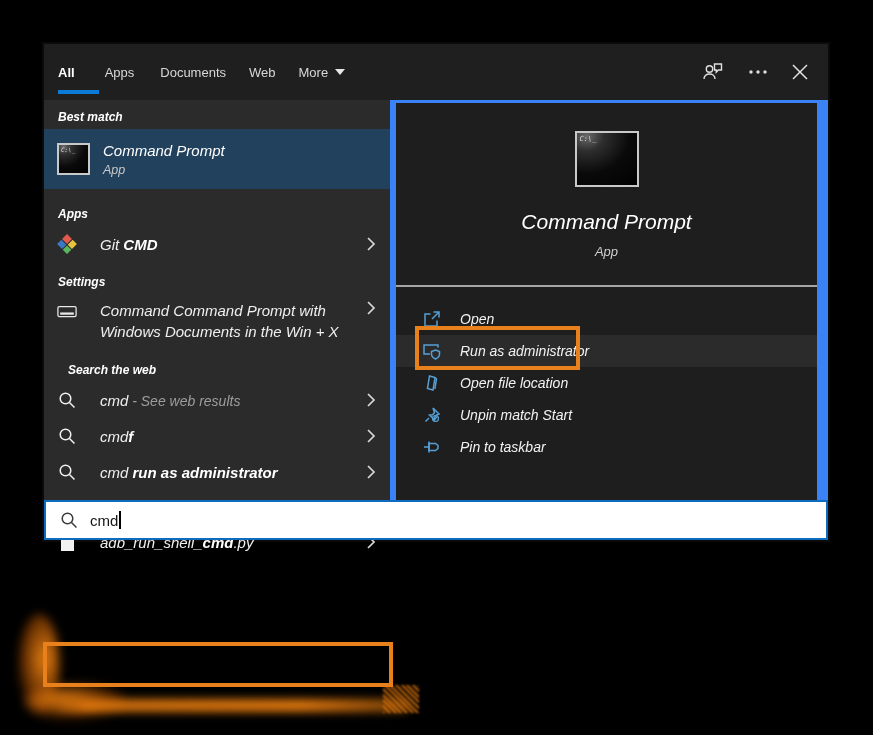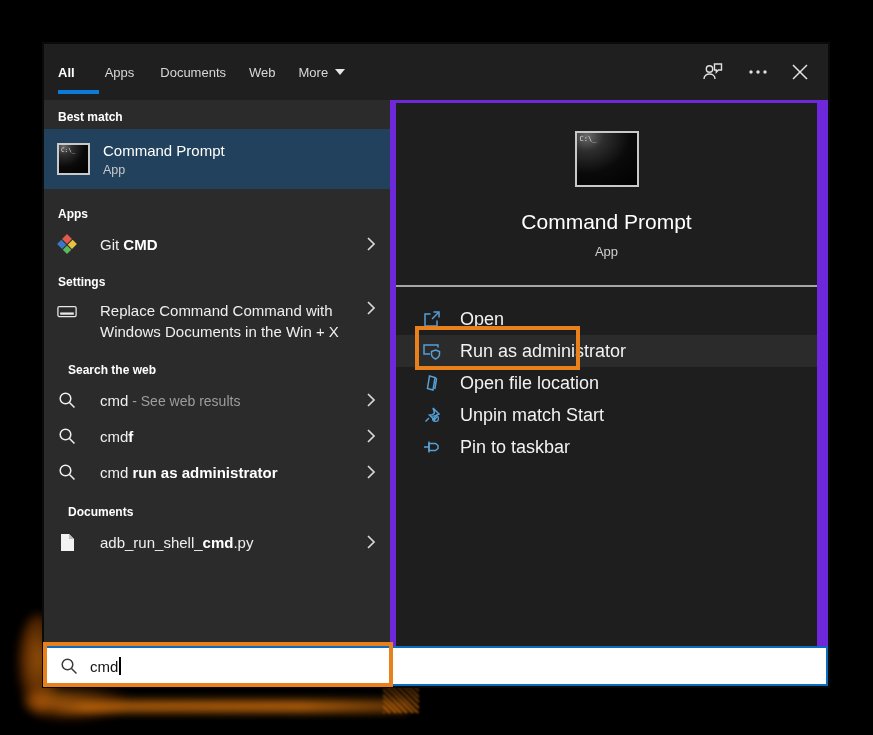--- a/index.html
+++ b/index.html
@@ -15,39 +15,39 @@
     background:radial-gradient(ellipse at 35% 40%,rgba(242,134,18,.9),rgba(150,65,0,.5) 60%,transparent 82%);
     filter:blur(6px);}
   .glow-c{left:50px;top:699px;width:360px;height:13px;border-radius:7px;
     background:linear-gradient(90deg,rgba(150,70,0,0),rgba(236,126,14,.85) 10%,rgba(236,126,14,.92) 70%,rgba(236,126,14,.5));
     filter:blur(4px);}
   .glow-d{left:383px;top:685px;width:36px;height:28px;
     background:repeating-linear-gradient(45deg,rgba(236,126,14,.85) 0 2px,rgba(40,15,0,.2) 2px 4px);
     filter:blur(1px);opacity:.9;}
 
   
-  .window{position:absolute;left:44px;top:44px;width:784px;height:642px;background:#1f1f1f;
+  .window{position:absolute;left:44px;top:44px;width:784px;height:496px;background:#1f1f1f;
     box-shadow:0 0 0 2px #0a0a0a, 0 10px 28px rgba(0,0,0,.85);}
 
   
   .tabbar{position:absolute;left:0;top:0;right:0;height:56px;background:#1f1f1f;}
   .tabs{position:absolute;left:14px;top:0;height:56px;display:flex;align-items:center;}
   .tab{font-size:13px;color:#d8d8d8;cursor:default;}
   .tab.active{color:#fff;font-weight:700;}
   .tab.m-apps{margin-left:30px;}
   .tab.m-doc{margin-left:26px;}
   .tab.m-web{margin-left:23px;}
   .tab.m-more{margin-left:23px;display:flex;align-items:center;gap:7px;}
   .tri-down{width:0;height:0;border-left:5px solid transparent;border-right:5px solid transparent;border-top:6px solid #e6e6e6;}
   .tab-underline{position:absolute;left:14px;top:46px;width:41px;height:4px;background:#0c7bd8;}
   .topicons{position:absolute;right:20px;top:0;height:56px;display:flex;align-items:center;gap:24px;}
   .topicons svg{display:block;}
 
   
-  .content{position:absolute;left:0;top:56px;right:0;bottom:40px;background:#6d28d9;}
+  .content{position:absolute;left:0;top:56px;right:0;bottom:40px;background:#3b82f6;font-style:italic;}
   .pane-left{position:absolute;left:0;top:0;bottom:0;width:346px;background:#2b2b2b;padding-top:7px;box-sizing:border-box;}
   .pane-right{position:absolute;left:352px;top:3px;bottom:0;width:421px;background:#1e1e1e;}
 
   
   .sec-header{height:22px;line-height:20px;padding-left:14px;font-size:12px;font-weight:700;color:#ffffff;}
   .mt15{margin-top:15px;} .mt10{margin-top:10px;} .mt12{margin-top:12px;padding-left:24px;}
   .row{display:flex;align-items:center;height:36px;padding:0 14px 0 13px;box-sizing:border-box;color:#efefef;font-size:15px;}
   .row .txt{white-space:nowrap;}
   .row b{font-weight:700;color:#fff;}
   .row .dim{color:#9d9d9d;font-size:14px;}
@@ -74,21 +74,21 @@
   .git-grid{position:absolute;left:3px;top:3px;width:14px;height:14px;transform:rotate(45deg);
     display:grid;grid-template-columns:1fr 1fr;grid-template-rows:1fr 1fr;gap:1px;}
   .git-grid i{display:block;}
   .g1{background:#e05a4e;} .g2{background:#e8c33d;} .g3{background:#3b78c3;} .g4{background:#5cb85c;}
 
   
   .pv-title{margin-top:20px;text-align:center;font-size:21px;font-weight:300;color:#fff;line-height:30px;}
   .pv-sub{margin-top:6px;text-align:center;font-size:13px;color:#cfcfcf;line-height:18px;}
   .divider{margin-top:24px;height:2px;background:#a6a6a6;}
   .actions{margin-top:16px;}
-  .action{display:flex;align-items:center;height:32px;padding-left:26px;color:#f2f2f2;font-size:18px;}
+  .action{display:flex;align-items:center;height:32px;padding-left:26px;color:#f2f2f2;font-size:14px;}
   .action svg{flex:none;margin-right:18px;}
   .action.hovered{background:#2b2b2b;}
 
   
   .searchbar{position:absolute;left:0;right:0;bottom:0;height:40px;background:#fff;
     border:2px solid #0e6cbf;box-sizing:border-box;display:flex;align-items:center;padding-left:14px;}
   .sb-input{display:flex;align-items:center;margin-left:12px;font-size:15px;color:#141414;}
   .caret{display:inline-block;width:1.5px;height:18px;background:#000;margin-left:1px;}
 
   
@@ -179,21 +179,21 @@
 
         <div class="sec-header mt10">Settings</div>
         <div class="row row-settings">
           <div class="icon-cell settings-icon">
             <svg width="22" height="16" viewBox="0 0 22 16" fill="none" stroke="#e8e8e8" stroke-width="1.4">
               <rect x="1" y="2" width="20" height="11" rx="1.5"></rect>
               <rect x="3.5" y="8.5" width="15" height="2.5" fill="#e8e8e8" stroke="none"></rect>
             </svg>
           </div>
           <div class="two-line">
-            <div>Replace Command Command with</div>
+            <div>Command Command Prompt with</div>
             <div>Windows Documents in the Win + X</div>
           </div>
           <svg class="chev" width="10" height="16" viewBox="0 0 10 16" fill="none" stroke="#d9d9d9" stroke-width="1.7">
               <polyline points="2,2 8,8 2,14"></polyline>
             </svg>
         </div>
 
         <div class="sec-header mt12">Search the web</div>
         <div class="row">
           <div class="icon-cell">

